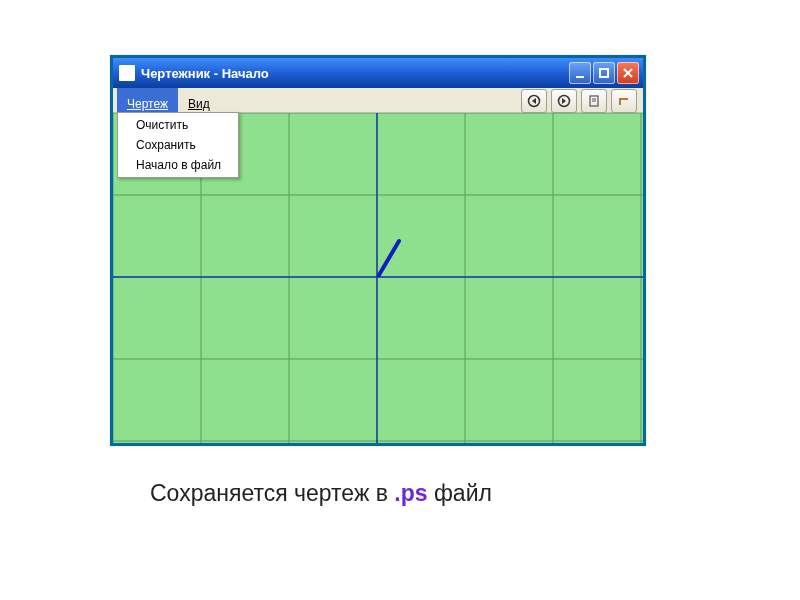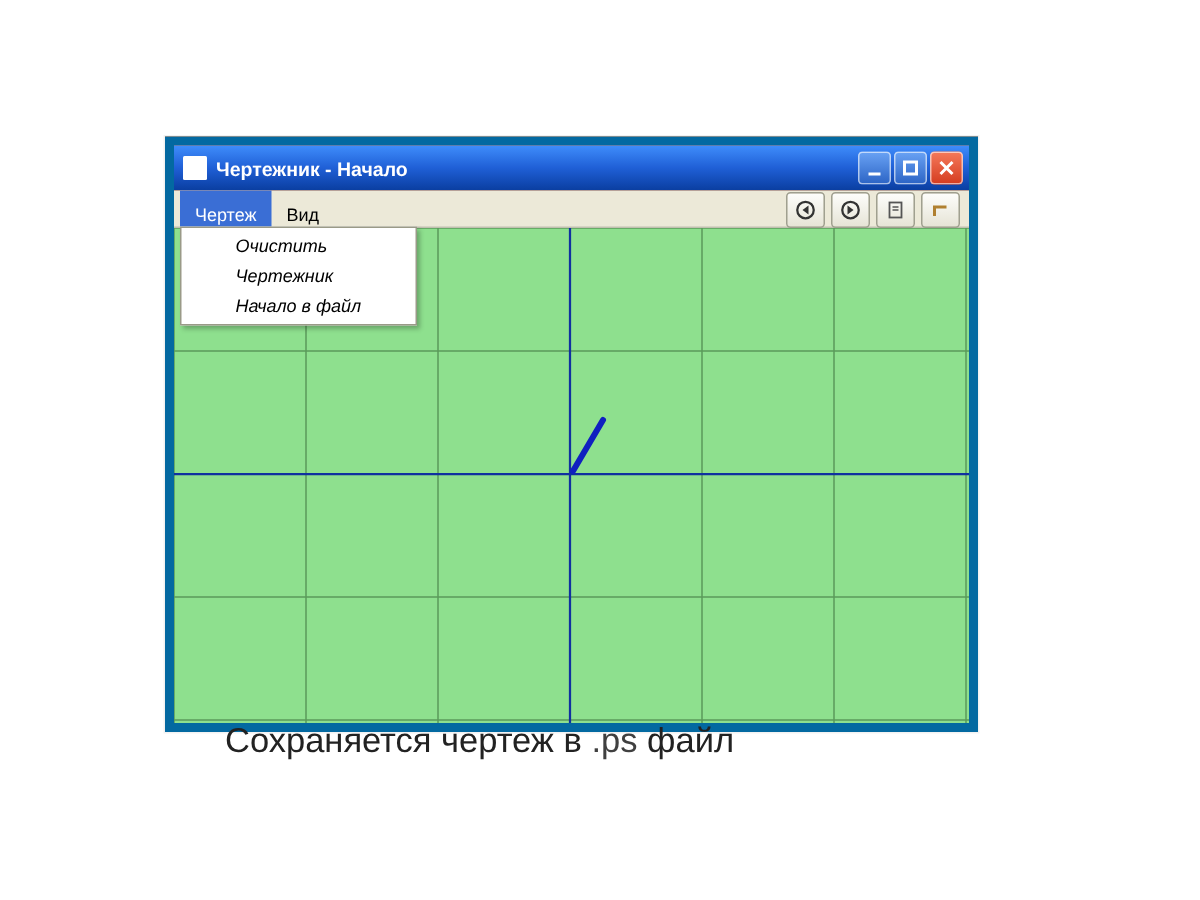--- a/index.html
+++ b/index.html
@@ -15,24 +15,23 @@
   .stage {
     position: relative;
     width: 800px;
     height: 600px;
   }
   .window {
     position: absolute;
     left: 110px;
     top: 55px;
     width: 530px;
-    border: 6px solid #0369a1;
-    background: #f97316;
+    border: 3px solid #0369a1;
+    background: #14b8a6;
     box-shadow: 0 0 0 1px rgba(0,0,0,0.05);
-    margin-top: 36px;
   }
   .titlebar {
     height: 30px;
     background: linear-gradient(to bottom, #3f8dfb 0%, #1f5fd6 50%, #0a3ea0 100%);
     display: flex;
     align-items: center;
     padding: 0 4px 0 6px;
     color: #fff;
     font-weight: bold;
     font-size: 13px;
@@ -67,20 +66,21 @@
     align-items: stretch;
     padding: 0 4px;
     position: relative;
   }
   .menu-item {
     display: flex;
     align-items: center;
     padding: 16px 10px;
     cursor: default;
     font-size: 12px;
+    text-decoration: underline;
   }
   .menu-item.active {
     background: #3a6ed5;
     color: #fff;
   }
   .menubar-spacer { flex: 1; }
   .toolbar-btn {
     width: 24px;
     height: 22px;
     margin: 1px 2px;
@@ -93,24 +93,23 @@
   }
   .toolbar-btn svg { width: 14px; height: 14px; }
 
   .dropdown {
     position: absolute;
     top: 24px;
     left: 4px;
     background: #ffffff;
     border: 1px solid #9a9a88;
     box-shadow: 2px 2px 3px rgba(0,0,0,0.25);
-    padding: 2px 18px;
+    padding: 2px 0;
     z-index: 10;
     min-width: 120px;
-    font-style: italic;
   }
   .dropdown-item {
     padding: 3px 16px 3px 18px;
     font-size: 12px;
     white-space: nowrap;
     cursor: default;
   }
 
   .canvas-area {
     position: relative;
@@ -128,21 +127,21 @@
   }
 
   .caption {
     position: absolute;
     left: 150px;
     top: 480px;
     font-size: 23px;
     font-family: Arial, sans-serif;
     color: #222;
   }
-  .caption .ext { color: #404040; font-weight: normal; }
+  .caption .ext { color: #6d28d9; font-weight: bold; }
 </style>
 </head>
 <body>
 <div class="stage">
 
   <div class="window">
 
     <div class="titlebar">
       <div class="titlebar-icon"></div>
       <div class="titlebar-text">Чертежник - Начало</div>
@@ -189,21 +188,21 @@
           </svg>
       </div>
       <div class="toolbar-btn">
         <svg viewBox="0 0 14 14">
             <path d="M3 11 L3 5 L11 5" fill="none" stroke="#b08030" stroke-width="2"></path>
           </svg>
       </div>
 
       <div class="dropdown">
         <div class="dropdown-item">Очистить</div>
-        <div class="dropdown-item">Чертежник</div>
+        <div class="dropdown-item">Сохранить</div>
         <div class="dropdown-item">Начало в файл</div>
       </div>
     </div>
 
     <div class="canvas-area">
       <svg width="100%" height="100%" viewBox="0 0 530 330" preserveAspectRatio="none" class="grid">
 
         <line class="minor" x1="0" y1="0" x2="0" y2="330"></line>
         <line class="minor" x1="88" y1="0" x2="88" y2="330"></line>
         <line class="minor" x1="176" y1="0" x2="176" y2="330"></line>

